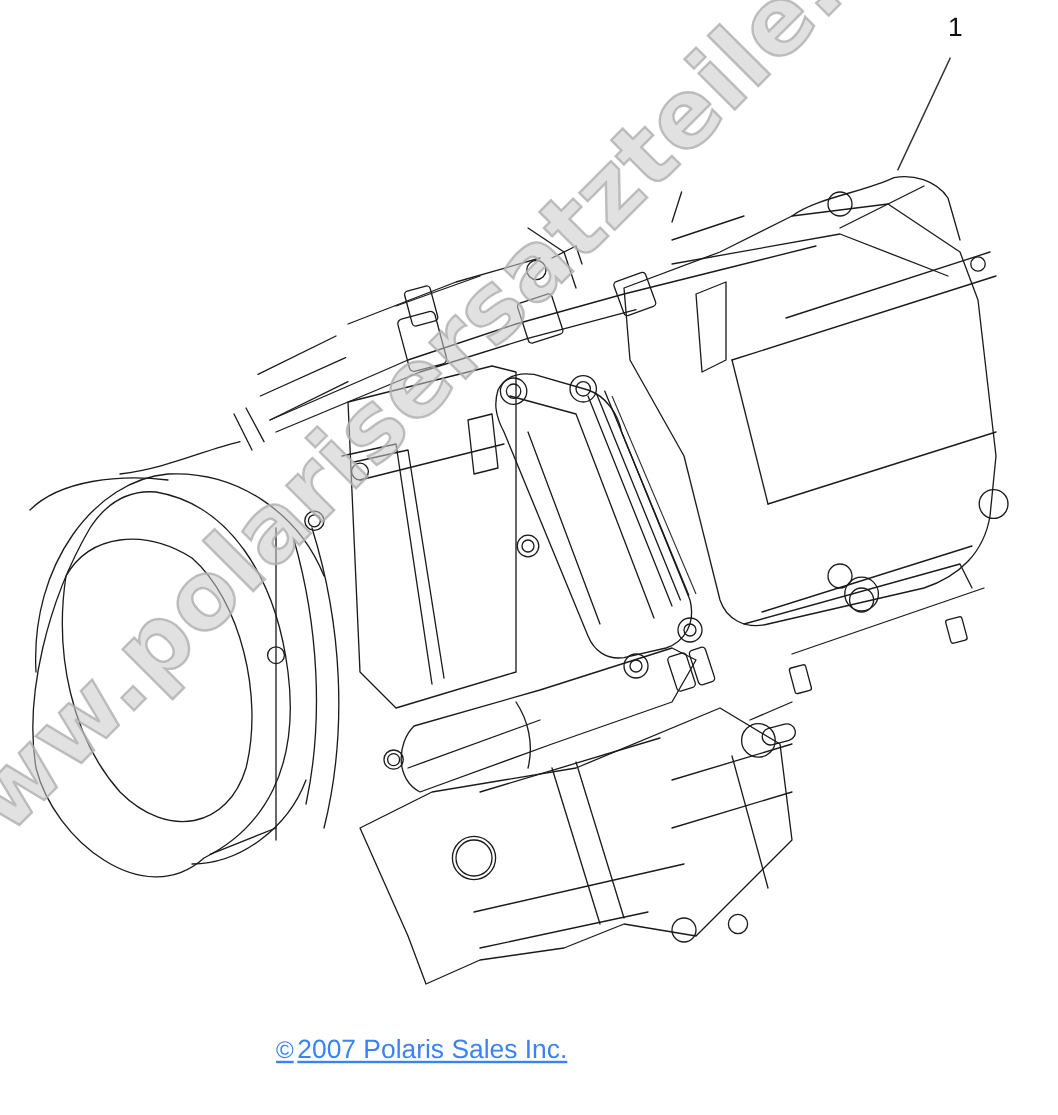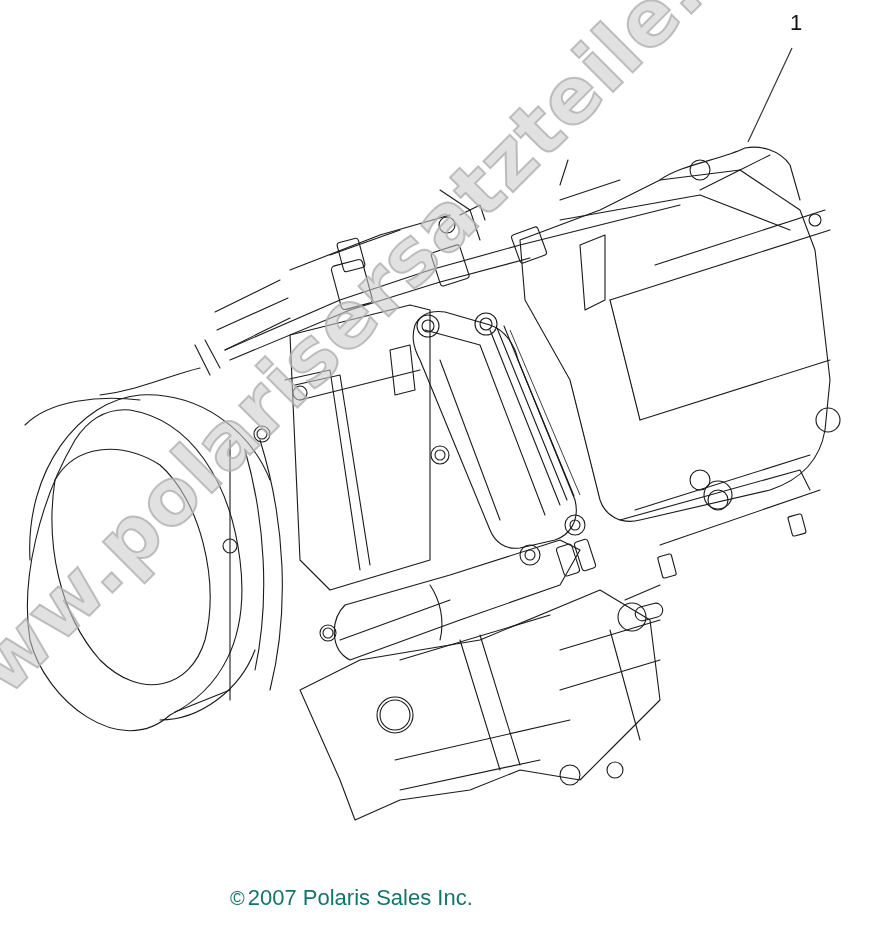--- a/index.html
+++ b/index.html
@@ -1,21 +1,21 @@
 <!DOCTYPE html>
 <html><head>
 <meta charset="utf-8">
 <style>
   html, body { margin: 0; padding: 0; background: #ffffff; }
   body { width: 882px; height: 929px; position: relative; overflow: hidden; font-family: "Liberation Sans", sans-serif; }
   #diagram { position: absolute; left: 0; top: 0; width: 882px; height: 929px; }
   .ln { fill: none; stroke: #1a1a1a; stroke-width: 1.1; stroke-linejoin: round; stroke-linecap: round; }
   .ln2 { fill: none; stroke: #2a2a2a; stroke-width: 0.9; }
   .callout-num { position: absolute; left: 790px; top: 10px; font-size: 22px; color: #111; }
-  .copyright { position: absolute; left: 230px; top: 885px; font-size: 22px; color: #0f766e; white-space: nowrap; }
+  .copyright { position: absolute; left: 230px; top: 862px; font-size: 22px; color: #3b82f6; white-space: nowrap; text-decoration: underline; }
   .copyright .c-sym { font-size: 20px; margin-right: 3px; }
   .watermark { position: absolute; left: 60px; top: 430px; width: 860px; transform-origin: 0 0; transform: rotate(-45deg) translate(-300px, 80px);
     font-family: "DejaVu Sans", sans-serif; font-weight: bold; font-size: 78px; letter-spacing: 1px; color: rgba(200,200,200,0.55);
     -webkit-text-stroke: 2px rgba(175,175,175,0.8); white-space: nowrap; pointer-events: none; }
 </style>
 </head>
 <body>
 
 <svg id="diagram" viewBox="0 0 882 929" xmlns="http://www.w3.org/2000/svg">
 

